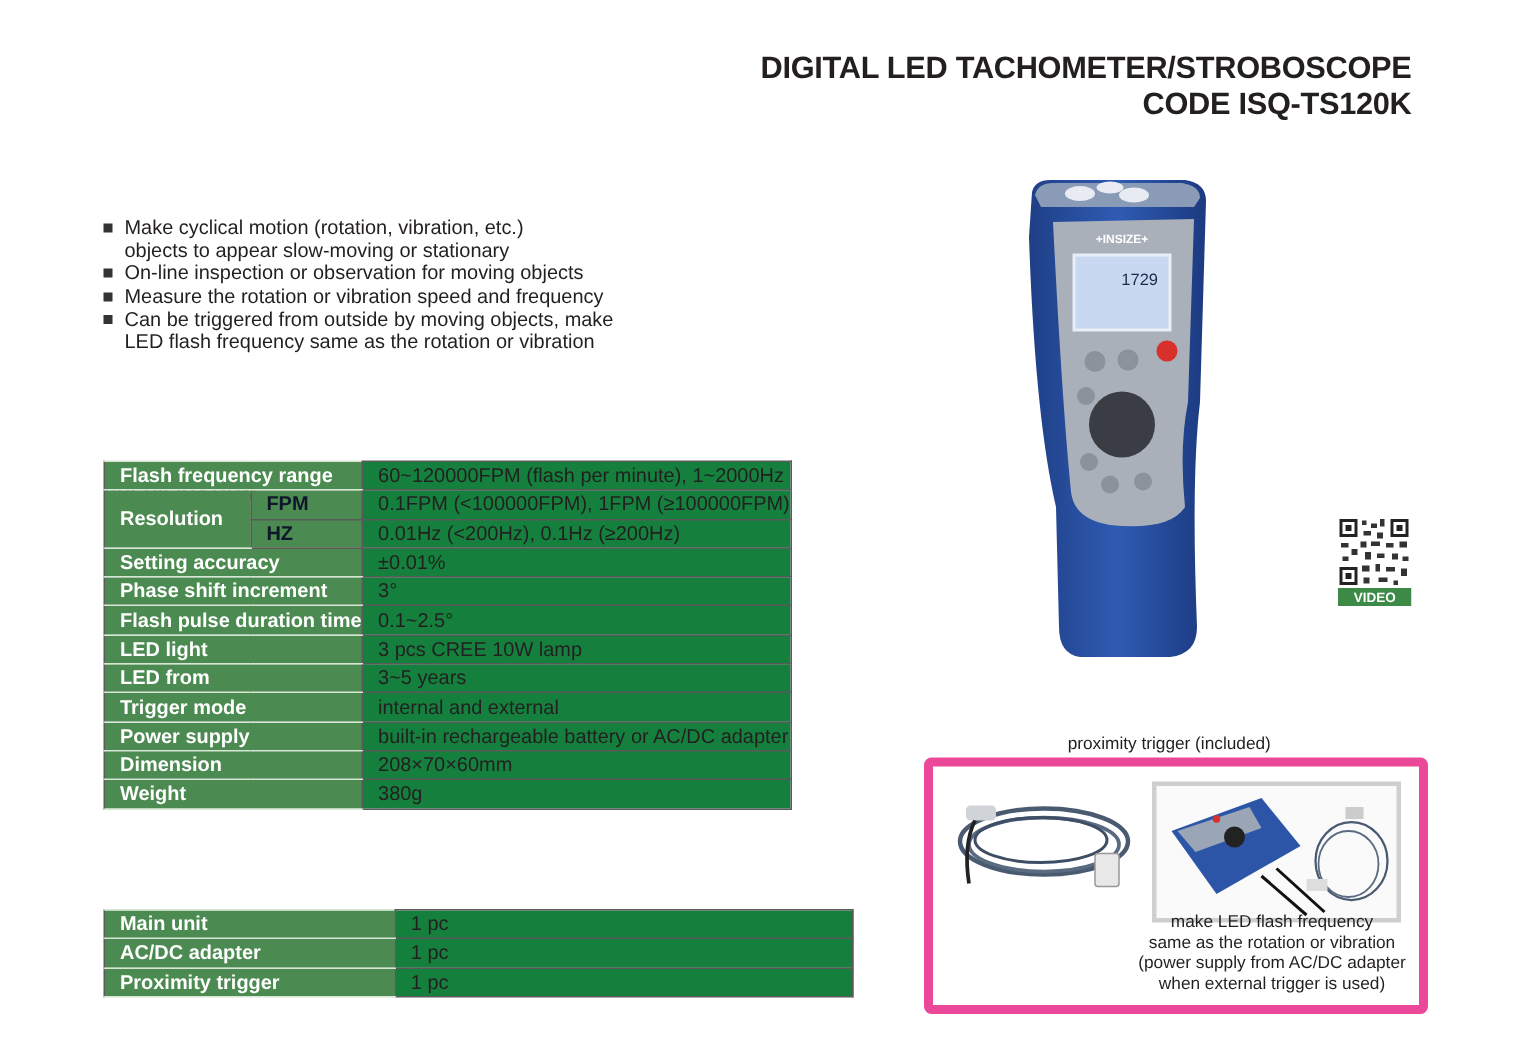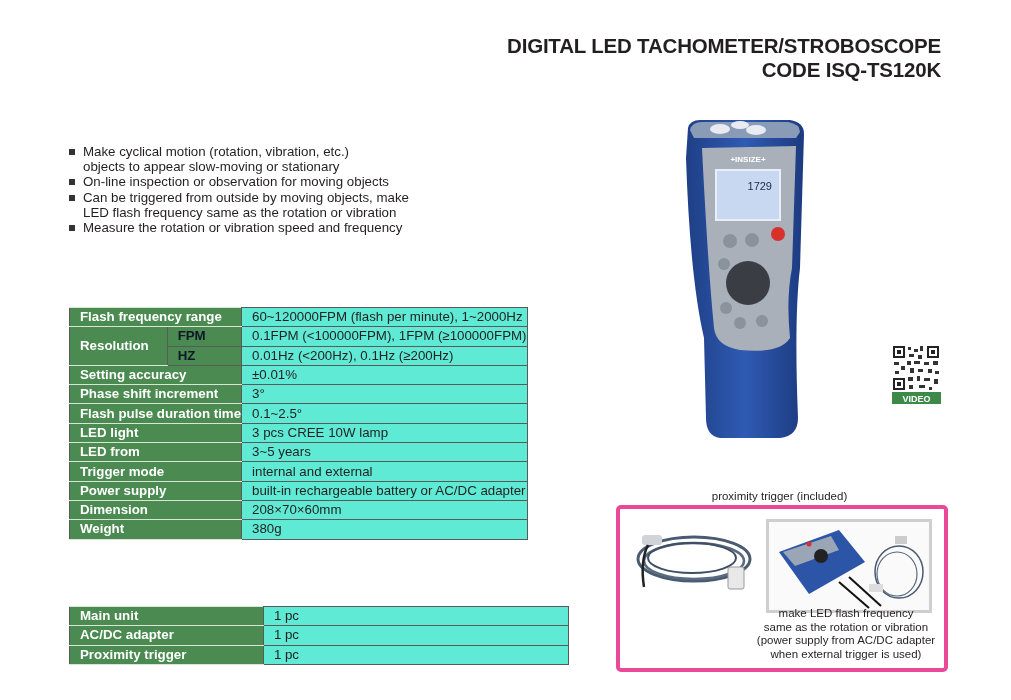--- a/index.html
+++ b/index.html
@@ -9,28 +9,28 @@
 
   .features { position:absolute; left:68px; top:144px; width:400px; font-size:13.3px; line-height:15.2px; margin:0; padding:0; list-style:none; }
   .features li { position:relative; padding-left:15px; }
   .features li .bullet { position:absolute; left:1px; top:5px; width:6px; height:6px; background:#333; }
 
   .section-title { position:absolute; left:69px; font-weight:bold; font-size:13.3px; color:#7f1d1d;margin-top:32px; }
 
   table.spec { position:absolute; left:69px; border-collapse:collapse; font-size:13.3px; }
   table.spec td { height:18.3px; padding:0 0 0 10px; border:1px solid #5a5a5a; line-height:18px; white-space:nowrap; }
   table.spec td.k { background:#4b8a50; color:#ffffff; font-weight:bold; border-color:#d8e6d6 #5a5a5a #d8e6d6 #5a5a5a; }
-  table.spec td.v { background:#5eead4; color:#231f20; width:288px; }
+  table.spec td.v { background:#15803d; color:#231f20; width:288px; }
   table.spec td.sub { background:#4b8a50; color:#0f172a; font-weight:bold; border-left:1px solid #d8e6d6; }
 
   .device { position:absolute; left:680px; top:118px; width:128px; height:322px; }
   .qr { position:absolute; left:892px; top:345px; width:49px; height:60px; }
 
   .caption-top { position:absolute; left:617px; top:490px; width:325px; text-align:center; font-size:11.5px; color:#231f20; }
-  .box { position:absolute; left:616px; top:505px; width:324px; height:159px; border:4px solid #ec4899; border-radius:5px; background:#fff; }
+  .box { position:absolute; left:616px; top:505px; width:324px; height:159px; border:6px solid #ec4899; border-radius:5px; background:#fff; }
   .cable { position:absolute; left:8px; top:12px; width:130px; height:85px; }
   .photo { position:absolute; left:146px; top:10px; width:160px; height:88px; border:3px solid #cfcfcf; background:#fafafa; }
   .caption-bottom { position:absolute; left:128px; top:98px; width:196px; text-align:center; font-size:11.5px; line-height:13.5px; color:#231f20; }
 </style>
 </head>
 <body>
 
 <div class="title">
   <div>DIGITAL LED TACHOMETER/STROBOSCOPE</div>
   <div>CODE ISQ-TS120K</div>
@@ -41,26 +41,26 @@
       <span class="bullet"></span>
       <div>Make cyclical motion (rotation, vibration, etc.)</div>
       <div>objects to appear slow-moving or stationary</div>
     </li>
   <li>
       <span class="bullet"></span>
       <div>On-line inspection or observation for moving objects</div>
     </li>
   <li>
       <span class="bullet"></span>
+      <div>Measure the rotation or vibration speed and frequency</div>
+    </li>
+  <li>
+      <span class="bullet"></span>
       <div>Can be triggered from outside by moving objects, make</div>
       <div>LED flash frequency same as the rotation or vibration</div>
-    </li>
-  <li>
-      <span class="bullet"></span>
-      <div>Measure the rotation or vibration speed and frequency</div>
     </li>
 </ul>
 
 <div class="section-title" style="top:290px;">SPECIFICATION</div>
 
 <table class="spec" style="top:307px; width:428px;">
   <tbody>
       <tr>
     <td class="k" colspan="2">Flash frequency range</td>
     <td class="v">60~120000FPM (flash per minute), 1~2000Hz</td>

